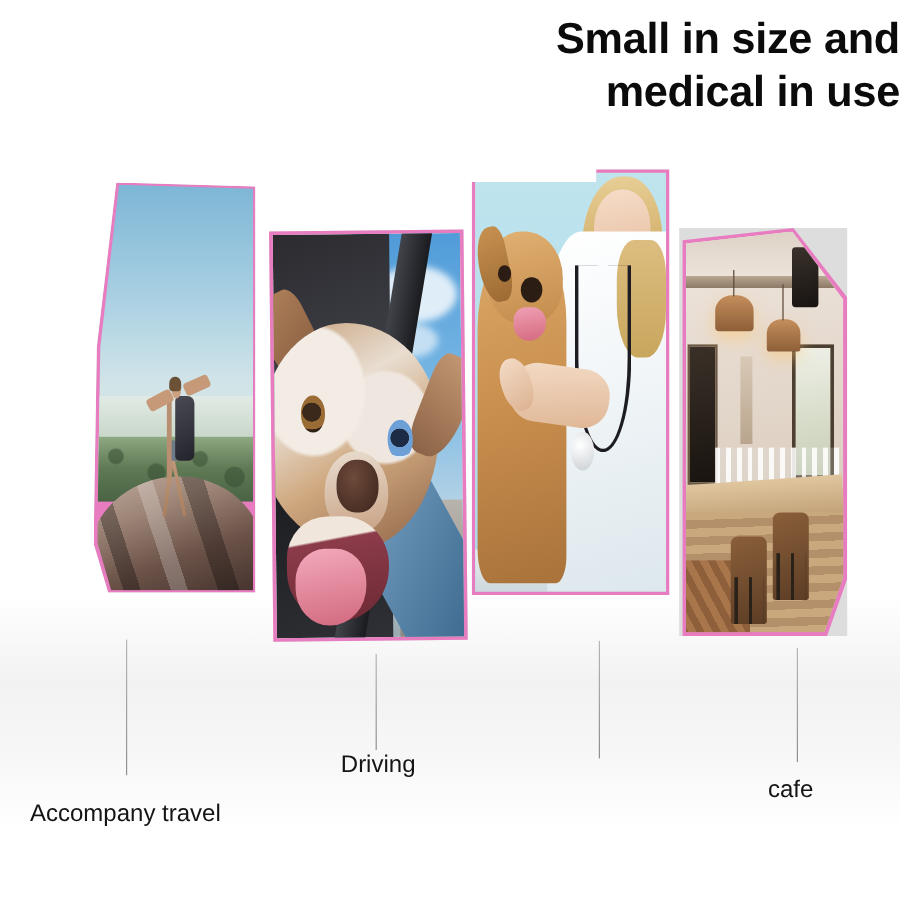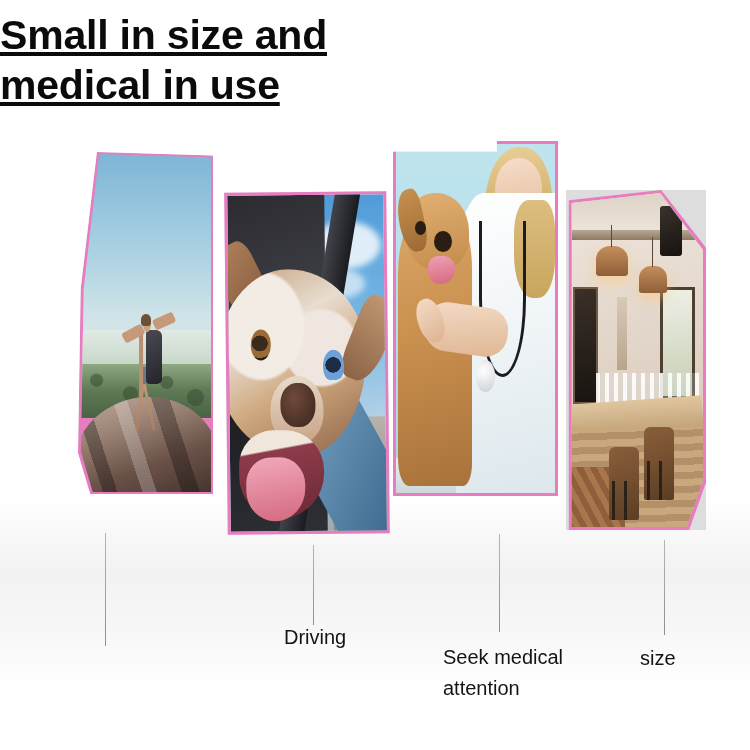--- a/index.html
+++ b/index.html
@@ -14,28 +14,27 @@
     position:absolute;inset:0;
     width:750px;height:750px;
     background:
       linear-gradient(180deg,#ffffff 0%,#ffffff 66%,#f2f2f2 76%,#f7f7f7 84%,#ffffff 92%,#ffffff 100%);
   }
 
   
   .headline{
     position:absolute;
     left:0;right:0;top:10px;
-    text-align:left;
-    font-size:41px;
+    text-align:right;
+    font-size:36px;
     font-weight:bold;
     color:#0b0b0b;
     line-height:1.22;
     letter-spacing:-0.2px;
     z-index:40;
-    text-decoration:underline;
   }
   .headline .l2{display:block;}
 
   
   .panel{
     position:absolute;
     overflow:hidden;
     box-sizing:border-box;
     border:2px solid #e87cc0;
     background:#ddd;
@@ -375,18 +374,17 @@
         <div class="cf-stool2"></div>
       </div>
     </div>
   </div>
 
   <div class="leader" id="leader1"></div>
   <div class="leader" id="leader2"></div>
   <div class="leader" id="leader3"></div>
   <div class="leader" id="leader4"></div>
 
+  <div class="caption" id="cap1">Accompany travel</div>
   <div class="caption" id="cap2">Driving</div>
-  <div class="caption" id="cap3">Seek medical
-attention</div>
-  <div class="caption" id="cap4">size</div>
+  <div class="caption" id="cap4">cafe</div>
 
 </div>
 
 </body></html>

